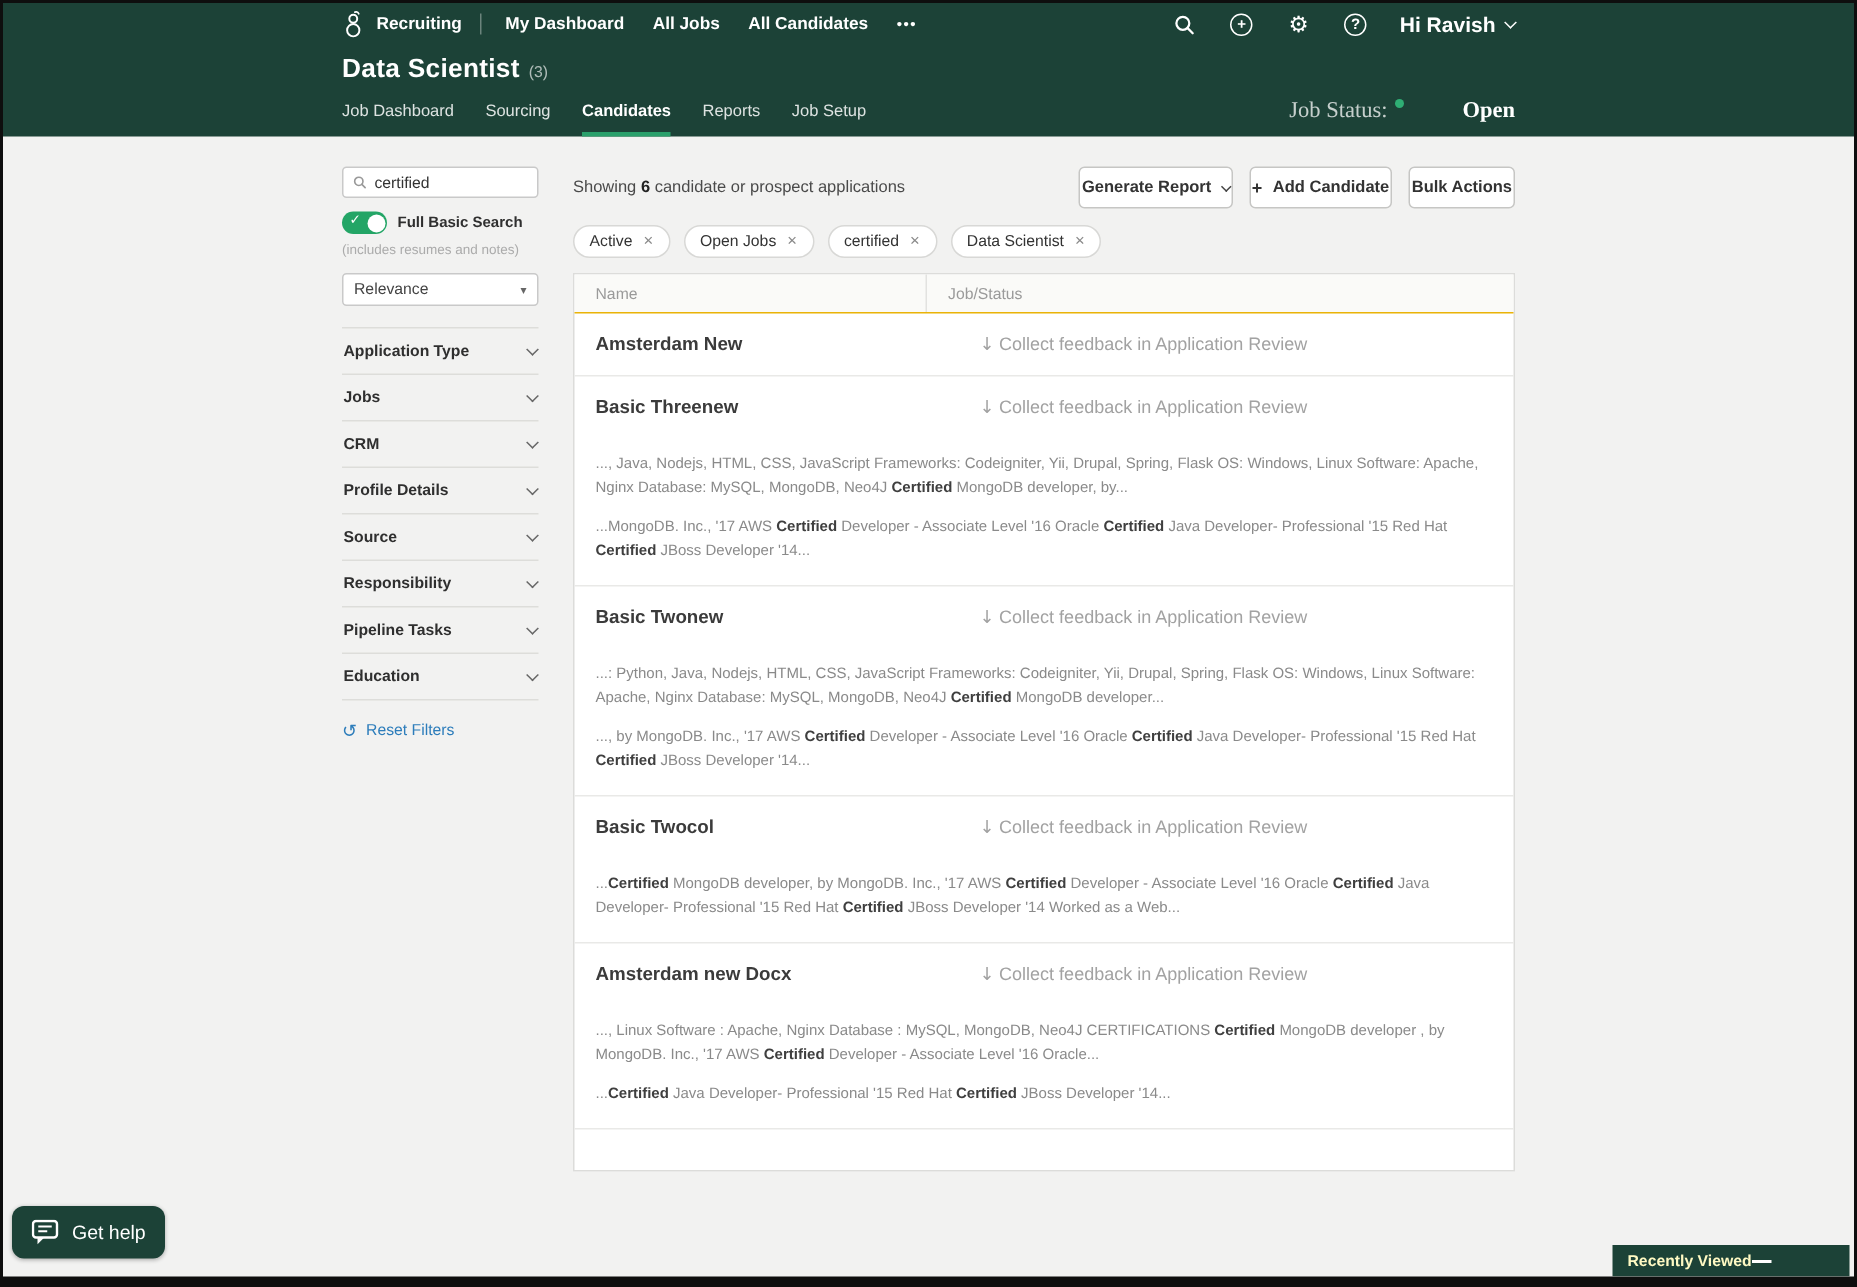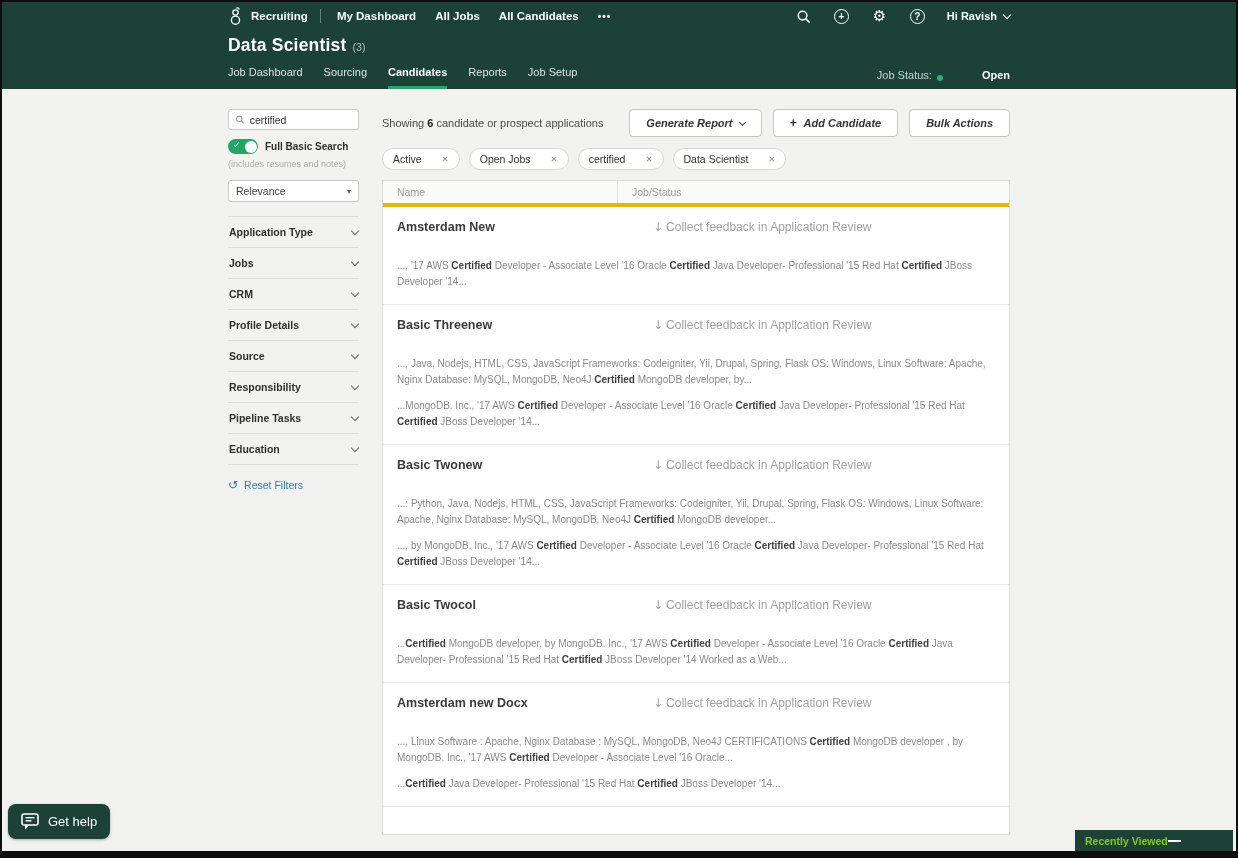--- a/index.html
+++ b/index.html
@@ -17,31 +17,31 @@
   .nav-divider { width:1px; height:14px; background:rgba(255,255,255,.35); margin-right:16px; }
   .nav-links { display:flex; gap:19px; align-items:center; }
   .nav-link { cursor:pointer; }
   .more-dots { font-size:10px; letter-spacing:1px; margin-left:19px; cursor:pointer; }
   .nav-right { margin-left:auto; display:flex; align-items:center; gap:21px; }
   .hicon { width:17px; height:17px; display:flex; align-items:center; justify-content:center; cursor:pointer; }
   .circle-icon { width:15px; height:15px; border:1.4px solid #fff; border-radius:50%;
                  display:flex; align-items:center; justify-content:center; font-size:10px; font-weight:600; }
   .uni { font-family:"DejaVu Sans", sans-serif; }
   .gear-glyph { font-size:15px; line-height:1; }
-  .user-menu { display:flex; align-items:center; gap:7px; cursor:pointer; font-size:11px; font-weight:700; }
+  .user-menu { display:flex; align-items:center; gap:7px; cursor:pointer; font-size:14px; font-weight:700; }
   .chev { width:6px; height:6px; border-right:1.6px solid #fff; border-bottom:1.6px solid #fff;
           transform:rotate(45deg); margin-top:-3px; }
   .title-row { margin-top:9px; display:flex; align-items:baseline; gap:6px; }
   .page-title { font-size:17.5px; font-weight:700; letter-spacing:.2px; }
   .title-count { font-size:10.5px; color:rgba(255,255,255,.65); }
   .tab-row { margin-top:10px; display:flex; align-items:flex-end; }
   .tab-items { display:flex; gap:21px; }
   .tab { font-size:11px; color:rgba(255,255,255,.85); padding-bottom:8px; cursor:pointer; border-bottom:3px solid transparent; }
   .tab.active { color:#fff; font-weight:700; border-bottom-color:#2aa06b; }
-  .job-status { margin-left:auto; display:flex; align-items:flex-end; gap:5px; padding-bottom:8px; font-size:11px; }
+  .job-status { margin-left:auto; display:flex; align-items:flex-start; gap:5px; padding-bottom:8px; font-size:15px;font-family:Liberation Serif, serif; }
   .job-status-label { color:rgba(255,255,255,.75); }
   .status-dot { width:6px; height:6px; border-radius:50%; background:#2fae74; }
   .job-status-value { font-weight:700;margin-left:34px; }
 
   
   .content { flex:1 1 auto; }
   .body-row { display:flex; gap:23px; padding-top:20px; }
 
   
   .sidebar { width:131px; flex:0 0 131px; }
@@ -66,51 +66,51 @@
            transform:rotate(45deg); margin-top:-2px; }
   .reset-link { margin-top:13px; display:flex; align-items:center; gap:6px; color:#2d7dbb; font-size:10.5px; cursor:pointer; }
   .reset-glyph { font-size:12px; }
 
   
   .main-col { flex:1 1 auto; }
   .main-head { display:flex; align-items:center; justify-content:space-between; }
   .showing { font-size:11px; color:#4a4a4a; }
   .showing b { color:#222; }
   .btn-group { display:flex; gap:11px; }
-  .btn { background:#fff; border:1px solid #c6c6c4; border-radius:4px; padding:6px 16px;
-         font-size:11px; font-weight:700; color:#333; cursor:pointer; display:flex; align-items:center; gap:7px;font-style:italic; }
+  .btn { background:#fff; border:1px solid #c6c6c4; border-radius:4px; padding:6px 1px;
+         font-size:11px; font-weight:700; color:#333; cursor:pointer; display:flex; align-items:center; gap:7px; }
   .btn-caret { width:5px; height:5px; border-right:1.5px solid #444; border-bottom:1.5px solid #444;
                transform:rotate(45deg); margin-top:-2px; }
   .plus-glyph { font-size:12px; font-weight:700; }
   .chips-row { margin-top:11px; display:flex; gap:9px; }
   .chip { background:#fff; border:1px solid #d8d8d6; border-radius:13px; padding:4px 10px;
-          font-size:10.5px; color:#333; display:flex; align-items:center; gap:20px; }
+          font-size:10.5px; color:#333; display:flex; align-items:center; gap:7px; }
   .chip .x { color:#8a8a8a; font-size:8.5px; cursor:pointer; }
 
   
   .ctable { margin-top:10px; background:#fff; border:1px solid #dcdcda; }
-  .thead { display:flex; background:#fafaf8; border-bottom:4px solid #eab308; height:26px; align-items:center;
+  .thead { display:flex; background:#fafaf8; border-bottom:1px solid #eab308; height:26px; align-items:center;
            font-size:10.5px; color:#9a9a9a; }
   .th-name { width:235px; padding-left:14px; border-right:1px solid #e2e2e0; height:100%; display:flex; align-items:center; }
   .th-job { flex:1; padding-left:14px; }
   .crow { padding:13px 14px 14px; border-bottom:1px solid #e9e9e7; }
   .crow:last-child { border-bottom:none; }
   .crow-top { display:flex; align-items:center; }
   .cname { width:221px; flex:0 0 221px; font-size:12.5px; font-weight:700; color:#3b3b3b; cursor:pointer; text-decoration:none; }
   .feedback { margin-left:35px; font-size:12px; color:#a2a2a2; cursor:pointer; text-decoration:none; }
   .feedback .arrow { margin-right:3px; }
   .snippet { margin-top:10px; font-size:10px; line-height:1.6; color:#8a8a8a; }
   .crow-top + .snippet { margin-top:24px; }
   .seg-b { font-weight:700; color:#3f3f3f; }
 
   
   .gethelp { position:absolute; left:6px; bottom:12px; background:#1c4237; color:#fff; border:none;
              border-radius:8px; padding:9px 13px; display:flex; align-items:center; gap:8px;
              font-size:13px; font-family:inherit; cursor:pointer; box-shadow:0 1px 3px rgba(0,0,0,.3); }
-  .recently { position:absolute; right:3px; bottom:0; width:158px; height:21px; background:#1c4237; color:#84cc16;
+  .recently { position:absolute; right:3px; bottom:0; width:158px; height:21px; background:#1c4237; color:#fef9c3;
               display:flex; align-items:center; padding:0 10px; cursor:pointer; }
   .recently-label { font-size:10.5px; font-weight:700; }
   .minimize { width:13px; height:2px; background:#fff; }
 </style>
 </head>
 <body>
 
 <div class="page">
 
   <div class="app-header">
@@ -282,21 +282,20 @@
           <div class="thead">
             <span class="th-name">Name</span>
             <span class="th-job">Job/Status</span>
           </div>
           <div>
               <div class="crow">
                 <div class="crow-top">
                   <a class="cname">Amsterdam New</a>
                   <a class="feedback"><span class="arrow uni">↓</span>Collect feedback in Application Review</a>
                 </div>
-                <p class="snippet"><span>..., '17 AWS </span><span class="seg-b">Certified</span><span> Developer - Associate Level '16 Oracle </span><span class="seg-b">Certified</span><span> Java Developer- Professional '15 Red Hat </span><span class="seg-b">Certified</span><span> JBoss Developer '14...</span></p>
               </div>
               <div class="crow">
                 <div class="crow-top">
                   <a class="cname">Basic Threenew</a>
                   <a class="feedback"><span class="arrow uni">↓</span>Collect feedback in Application Review</a>
                 </div>
                 <p class="snippet"><span>..., Java, Nodejs, HTML, CSS, JavaScript Frameworks: Codeigniter, Yii, Drupal, Spring, Flask OS: Windows, Linux Software: Apache, Nginx Database: MySQL, MongoDB, Neo4J </span><span class="seg-b">Certified</span><span> MongoDB developer, by...</span></p>
                 <p class="snippet"><span>...MongoDB. Inc., '17 AWS </span><span class="seg-b">Certified</span><span> Developer - Associate Level '16 Oracle </span><span class="seg-b">Certified</span><span> Java Developer- Professional '15 Red Hat </span><span class="seg-b">Certified</span><span> JBoss Developer '14...</span></p>
               </div>
               <div class="crow">

